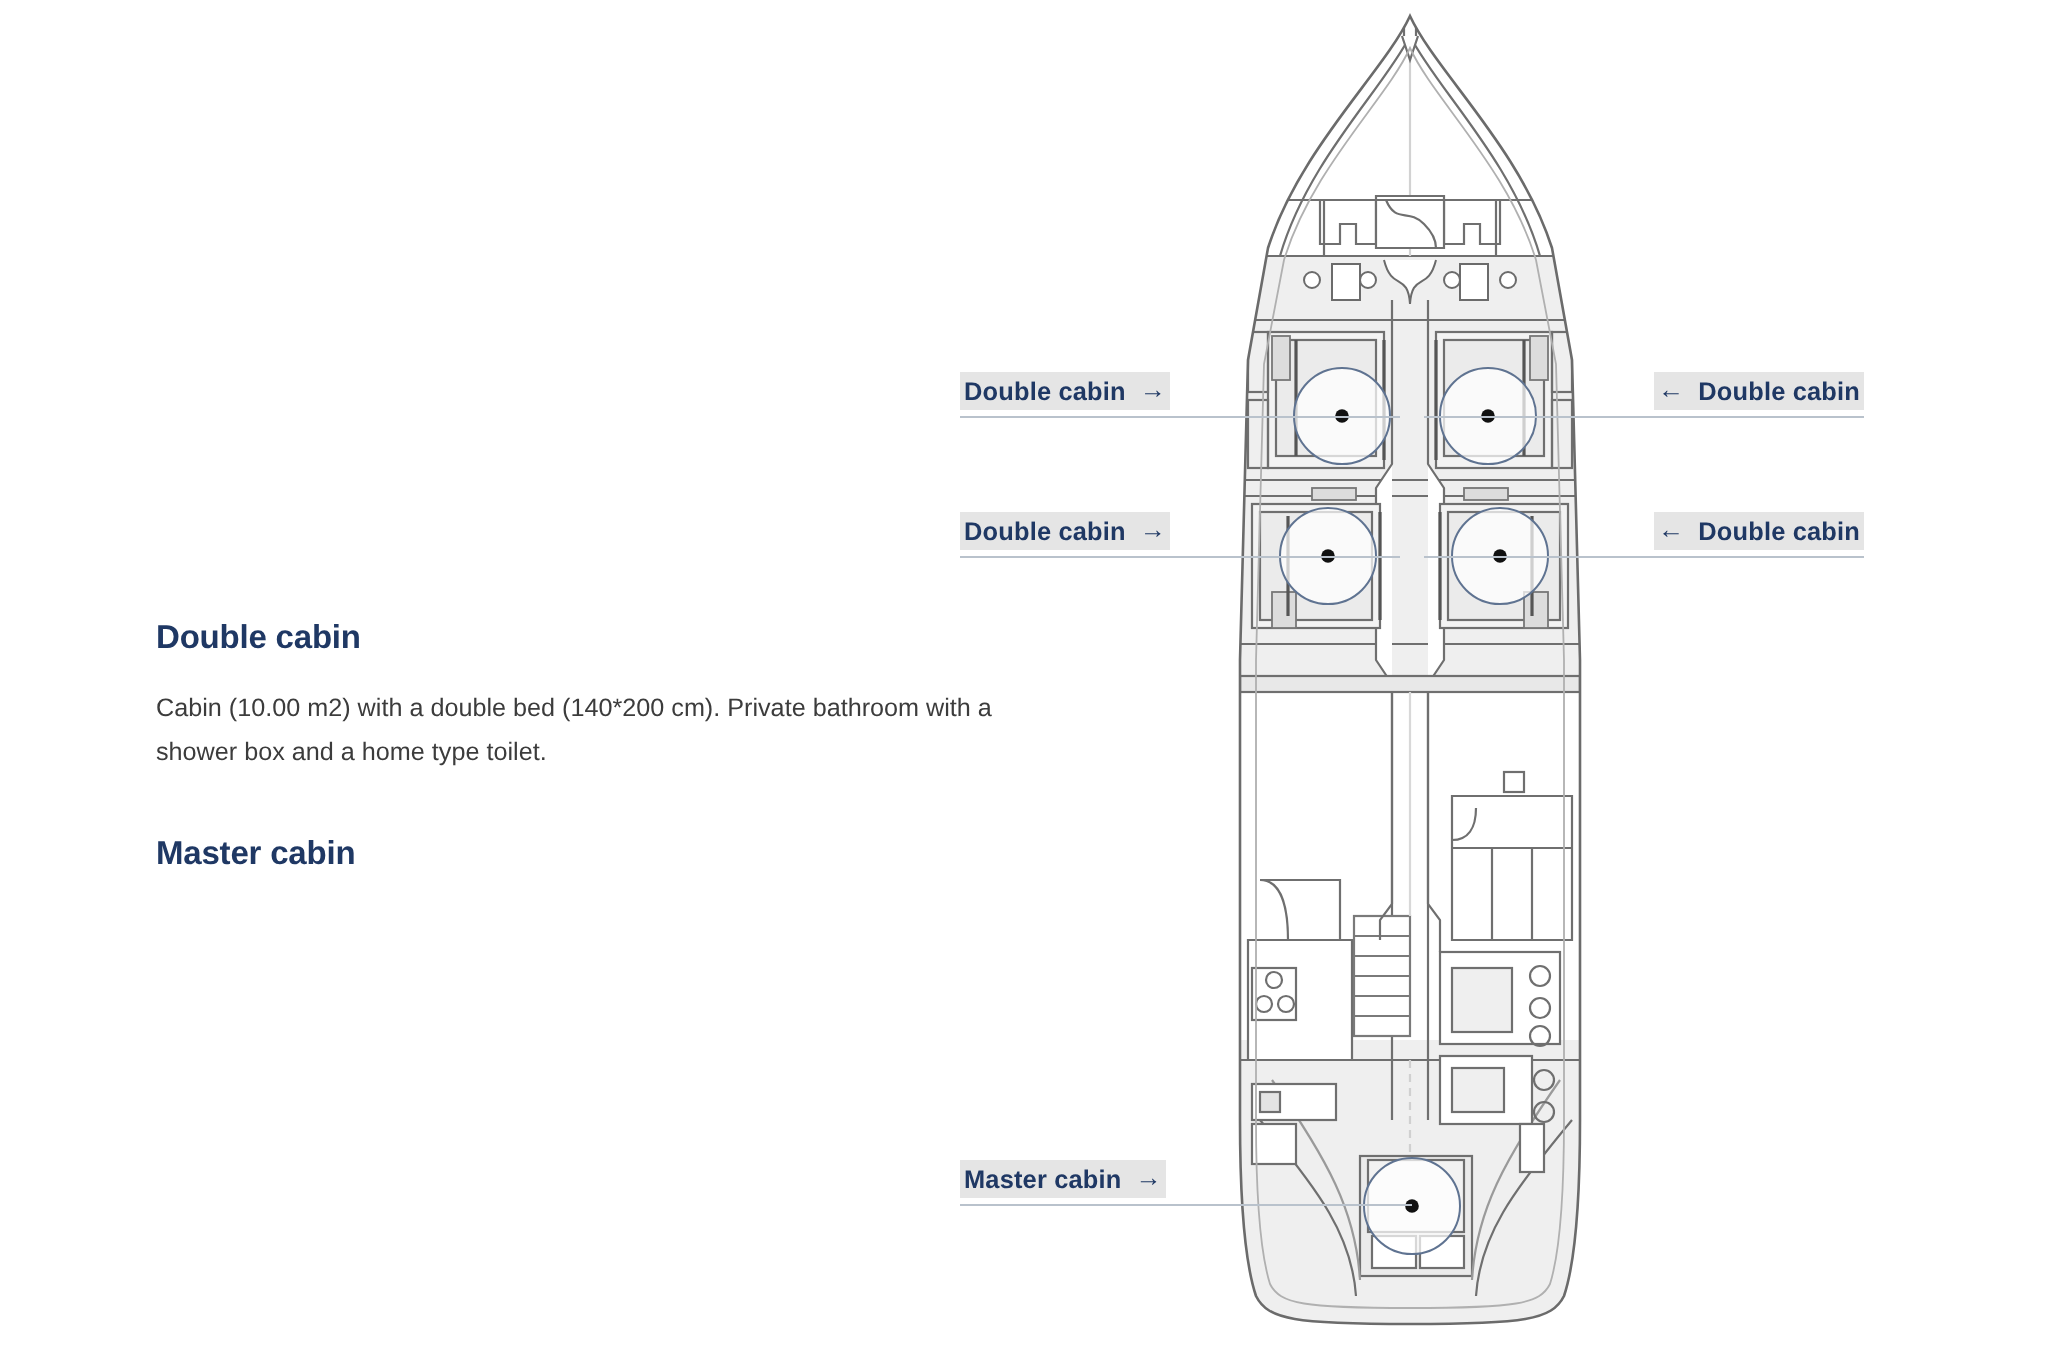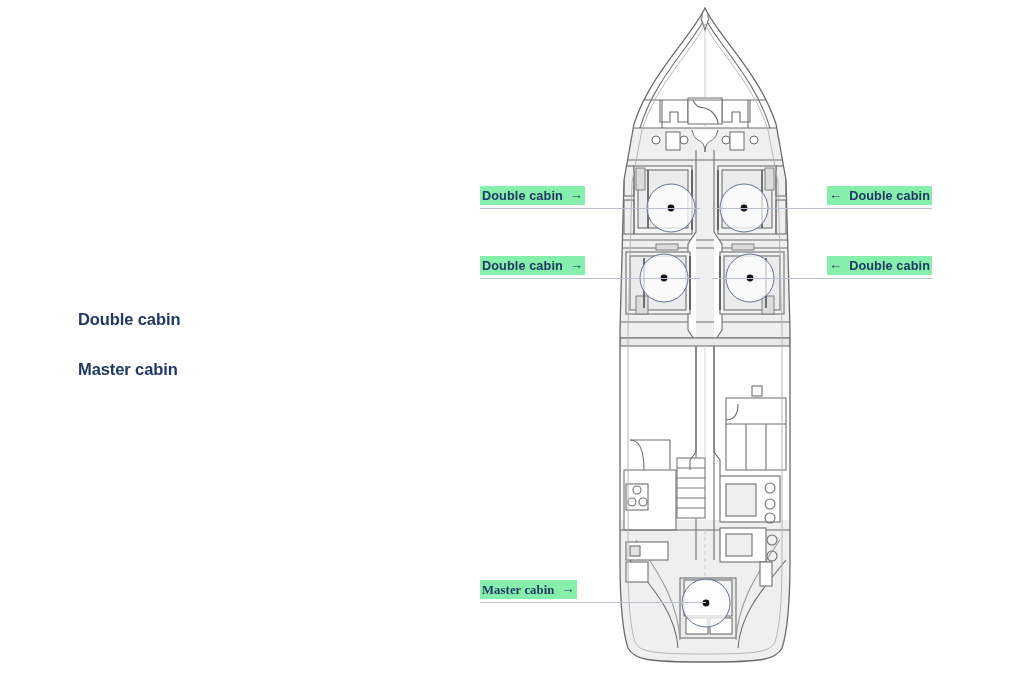--- a/index.html
+++ b/index.html
@@ -58,21 +58,21 @@
   }
   .callout-label {
     position: absolute;
     top: 0;
     font-size: 12.7px;
     font-weight: bold;
     color: #1f3864;
     letter-spacing: 0.1px;
     white-space: nowrap;
     line-height: 18px;
-    background: #86efac;
+    background: #e5e5e5;
     padding: 0 2px;
   }
   .callout-label .arw {
     font-weight: normal;
     font-size: 13px;
     color: #1f3864;
     display: inline-block;
     vertical-align: 1px;
   }
   .callout.left .callout-label { left: 0; }
@@ -308,25 +308,26 @@
 <div class="callout left" style="left:480px; top:256px; width:220px;">
   <div class="callout-line"></div>
   <div class="callout-label"><span>Double cabin</span><span class="arw">→</span></div>
 </div>
 
 <div class="callout right" style="left:712px; top:256px; width:220px;">
   <div class="callout-line"></div>
   <div class="callout-label"><span class="arw">←</span><span>Double cabin</span></div>
 </div>
 
-<div class="callout left" style="left:480px; top:580px; width:226px;font-family:Liberation Serif, serif;">
+<div class="callout left" style="left:480px; top:580px; width:226px;">
   <div class="callout-line"></div>
   <div class="callout-label"><span>Master cabin</span><span class="arw">→</span></div>
 </div>
 
 <div id="descriptions">
   <div class="desc-block" id="desc-block-1">
     <h2 class="desc-title">Double cabin</h2>
+    <p class="desc-body">Cabin (10.00 m2) with a double bed (140*200 cm). Private bathroom with a shower box and a home type toilet.</p>
   </div>
   <div class="desc-block" id="desc-block-2">
     <h2 class="desc-title">Master cabin</h2>
   </div>
 </div>
 
 </body></html>

